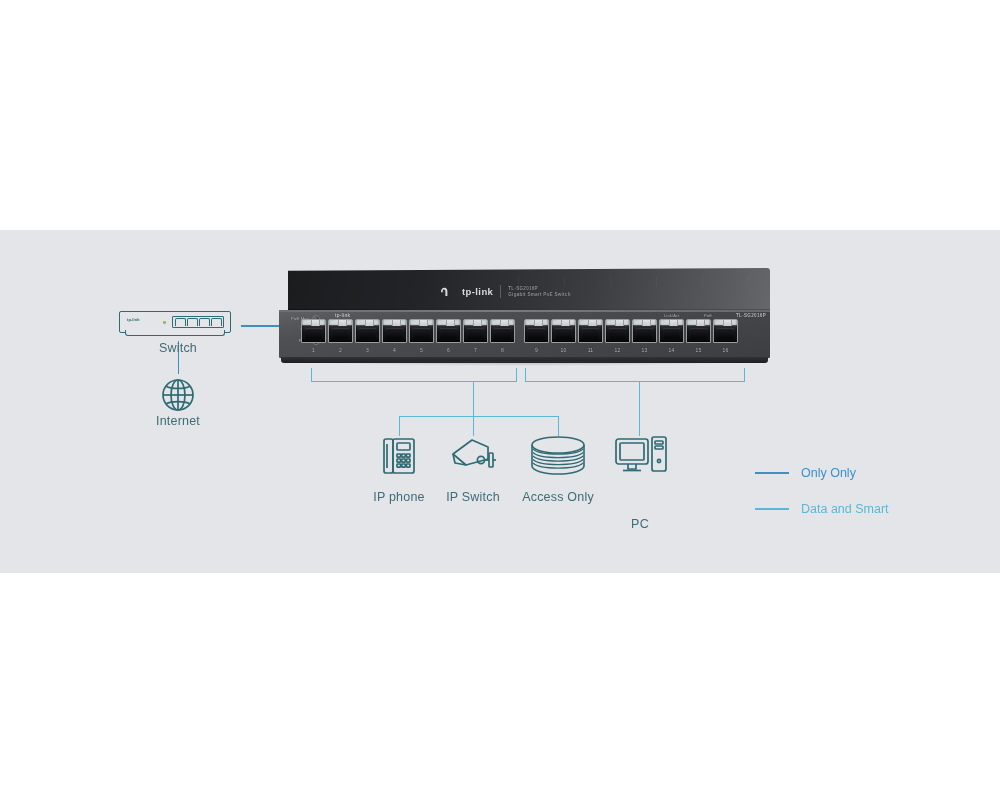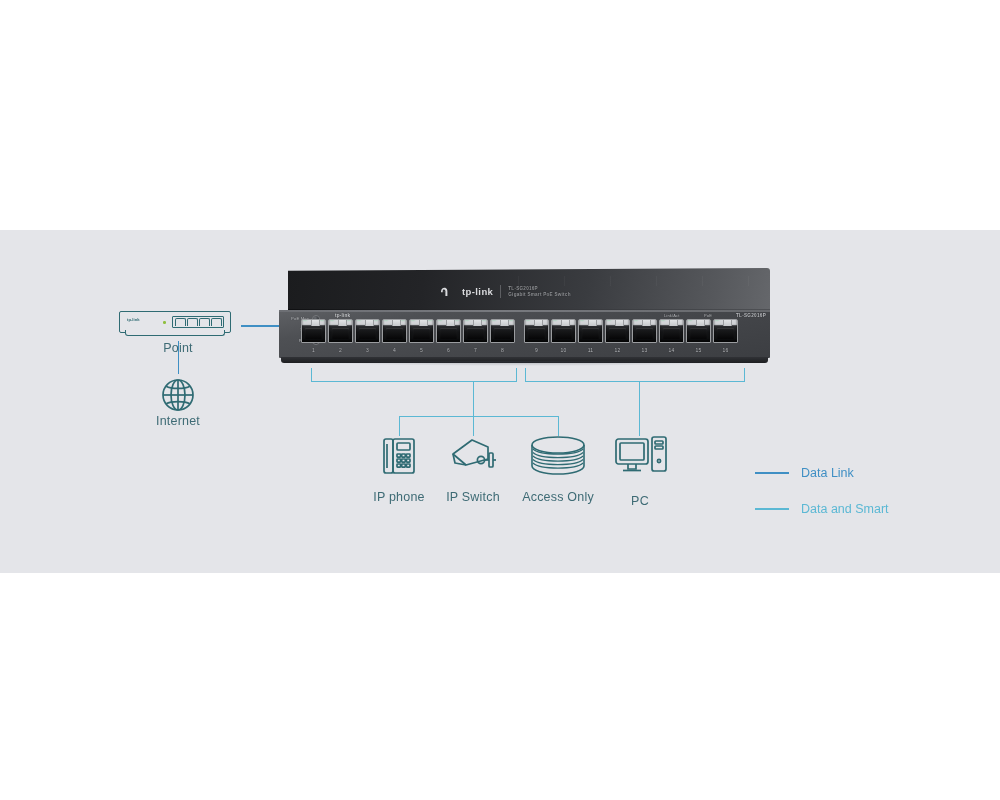--- a/index.html
+++ b/index.html
@@ -204,21 +204,21 @@
       <div class="router-led"></div>
       <div class="router-ports">
         <div class="rp"></div>
         <div class="rp"></div>
         <div class="rp"></div>
         <div class="rp"></div>
       </div>
     </div>
     <div class="router-base"></div>
   </div>
-  <div class="lbl ctr" style="left:178px;top:341px;">Point</div>
+  <div class="lbl ctr" style="left:178px;top:341px;">Switch</div>
 
   <div style="position:absolute;left:160px;top:377px;">
     <svg width="36" height="36" viewBox="0 0 36 36" fill="none" stroke="#2f6b73" stroke-width="1.7">
       <circle cx="18" cy="18" r="15"></circle>
       <ellipse cx="18" cy="18" rx="7" ry="15"></ellipse>
       <line x1="3" y1="18" x2="33" y2="18"></line>
       <path d="M6.2 9.2 C11 12.2 25 12.2 29.8 9.2"></path>
       <path d="M6.2 26.8 C11 23.8 25 23.8 29.8 26.8"></path>
       <line x1="18" y1="3" x2="18" y2="33"></line>
     </svg>
@@ -435,26 +435,26 @@
       <rect x="40" y="5" width="14" height="34" rx="2"></rect>
       <rect x="43" y="9" width="8" height="3" rx=".8"></rect>
       <rect x="43" y="14" width="8" height="3" rx=".8"></rect>
       <circle cx="47" cy="29" r="1.6"></circle>
     </svg>
   </div>
 
   <div class="lbl ctr" style="left:399px;top:490px;">IP phone</div>
   <div class="lbl ctr" style="left:473px;top:490px;">IP Switch</div>
   <div class="lbl ctr" style="left:558px;top:490px;">Access Only</div>
-  <div class="lbl ctr" style="left:640px;top:494px;text-align:right;">PC</div>
+  <div class="lbl ctr" style="left:640px;top:517px;text-align:right;">PC</div>
 
   <div class="legend">
     <div class="leg-row">
       <span class="leg-swatch" id="leg-sw-0" style="background: rgb(63, 143, 196);"></span>
-      <span class="leg-txt" id="leg-tx-0" style="color: rgb(63, 143, 196);">Data Link</span>
+      <span class="leg-txt" id="leg-tx-0" style="color: rgb(63, 143, 196);">Only Only</span>
     </div>
     <div class="leg-row">
       <span class="leg-swatch" id="leg-sw-1" style="background: rgb(91, 184, 212);"></span>
       <span class="leg-txt" id="leg-tx-1" style="color: rgb(91, 184, 212);">Data and Smart</span>
     </div>
   </div>
 
 </div>
 
 </body></html>

